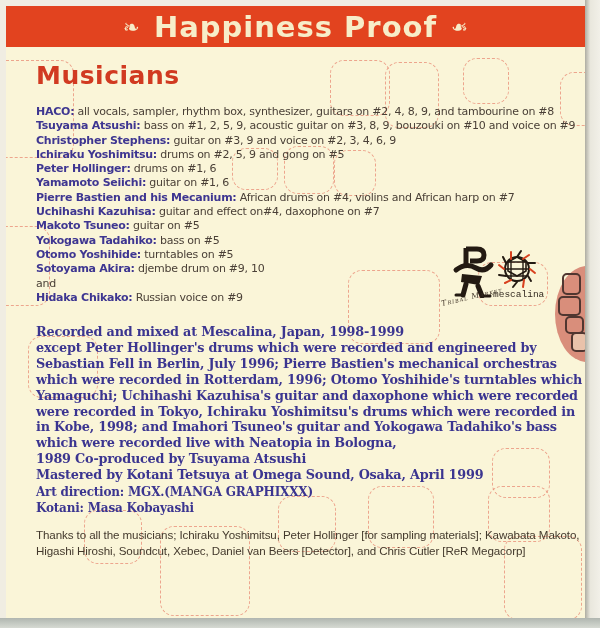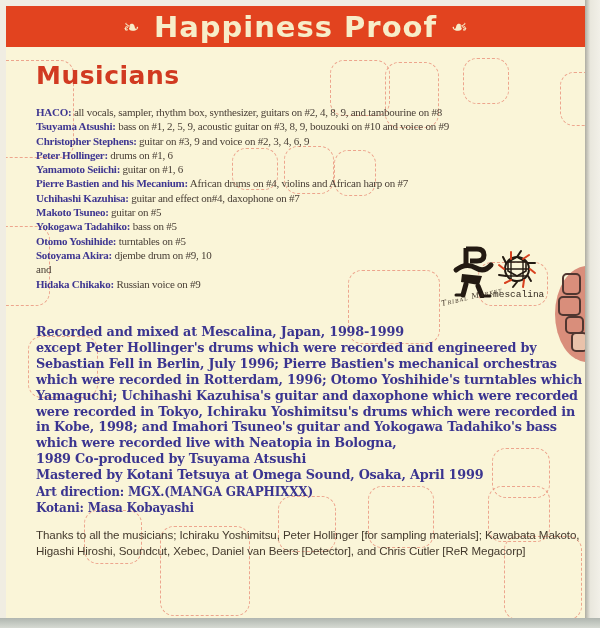--- a/index.html
+++ b/index.html
@@ -23,21 +23,21 @@
   .banner .title{font-weight:bold;font-size:29px;color:#F7EDC9;letter-spacing:1px;
     font-family:"DejaVu Sans",sans-serif;}
   .orn{color:#F7EDC9;font-size:20px;line-height:1;}
   .orn.flip{transform:scaleX(-1);}
 
   .musicians-heading{position:absolute;left:30px;top:55px;font-weight:bold;font-size:25px;
     color:#D13A21;letter-spacing:0.5px;}
 
   .mlist{position:absolute;left:30px;top:99px;width:548px;font-size:11px;
     letter-spacing:-0.25px;color:#4A4037;}
-  .mrow{line-height:14.3px;white-space:nowrap;font-family:Liberation Serif, serif;}
+  .mrow{line-height:14.3px;white-space:nowrap;}
   .mname{font-weight:bold;color:#3E3691;}
 
   .tribal{position:absolute;left:444px;top:240px;}
   .tribal-label{position:absolute;left:424px;top:286px;width:84px;text-align:center;
     font-family:"DejaVu Serif",serif;font-style:italic;font-variant:small-caps;
     font-size:7.5px;letter-spacing:1px;color:#3A2E22;transform:rotate(-13deg);}
   .mesc{position:absolute;left:486px;top:242px;}
   .mesc-label{position:absolute;left:487px;top:283px;font-family:Liberation Mono, monospace;
     font-size:9.5px;color:#332A20;}
 
@@ -91,20 +91,21 @@
     <span class="title">Happiness Proof</span>
     <span class="orn flip">❧</span>
   </div>
 
   <div class="musicians-heading">Musicians</div>
 
   <div class="mlist">
     <div class="mrow"><span class="mname">HACO:</span><span class="mcredit"> all vocals, sampler, rhythm box, synthesizer, guitars on #2, 4, 8, 9, and tambourine on #8</span></div>
     <div class="mrow"><span class="mname">Tsuyama Atsushi:</span><span class="mcredit"> bass on #1, 2, 5, 9, acoustic guitar on #3, 8, 9, bouzouki on #10 and voice on #9</span></div>
     <div class="mrow"><span class="mname">Christopher Stephens:</span><span class="mcredit"> guitar on #3, 9 and voice on #2, 3, 4, 6, 9</span></div>
+    <div class="mrow"><span class="mname">Ichiraku Yoshimitsu:</span><span class="mcredit"> drums on #2, 5, 9 and gong on #5</span></div>
     <div class="mrow"><span class="mname">Peter Hollinger:</span><span class="mcredit"> drums on #1, 6</span></div>
     <div class="mrow"><span class="mname">Yamamoto Seiichi:</span><span class="mcredit"> guitar on #1, 6</span></div>
     <div class="mrow"><span class="mname">Pierre Bastien and his Mecanium:</span><span class="mcredit"> African drums on #4, violins and African harp on #7</span></div>
     <div class="mrow"><span class="mname">Uchihashi Kazuhisa:</span><span class="mcredit"> guitar and effect on#4, daxophone on #7</span></div>
     <div class="mrow"><span class="mname">Makoto Tsuneo:</span><span class="mcredit"> guitar on #5</span></div>
     <div class="mrow"><span class="mname">Yokogawa Tadahiko:</span><span class="mcredit"> bass on #5</span></div>
     <div class="mrow"><span class="mname">Otomo Yoshihide:</span><span class="mcredit"> turntables on #5</span></div>
     <div class="mrow"><span class="mname">Sotoyama Akira:</span><span class="mcredit"> djembe drum on #9, 10</span></div>
     <div class="mrow"><span class="mname"></span><span class="mcredit">and</span></div>
     <div class="mrow"><span class="mname">Hidaka Chikako:</span><span class="mcredit"> Russian voice on #9</span></div>

